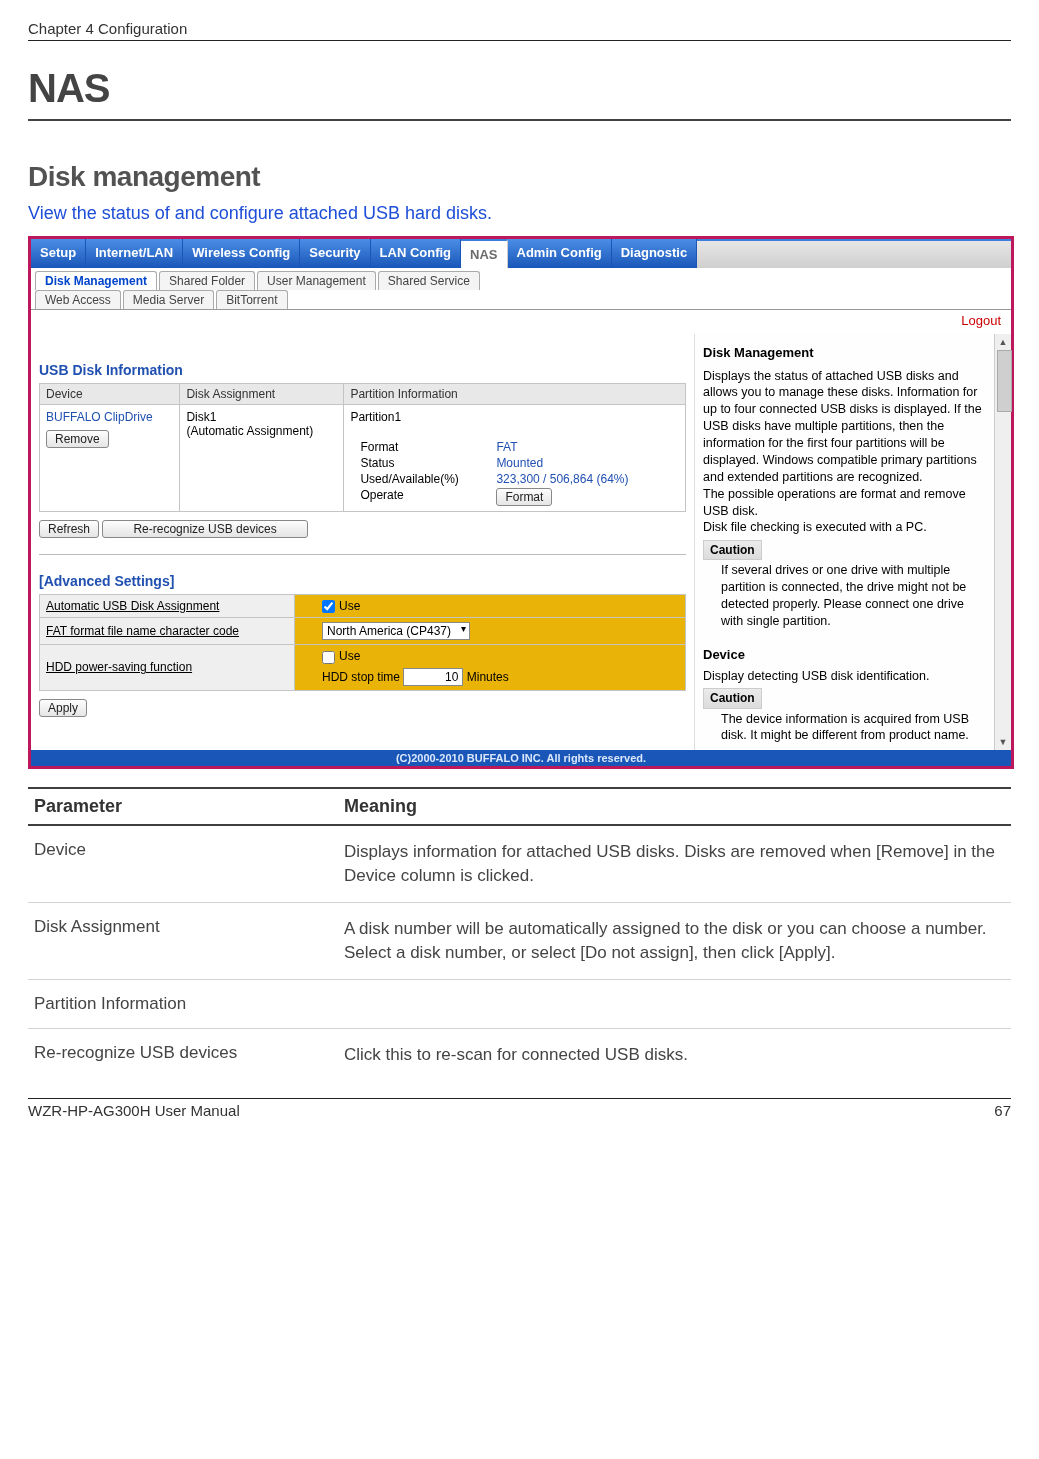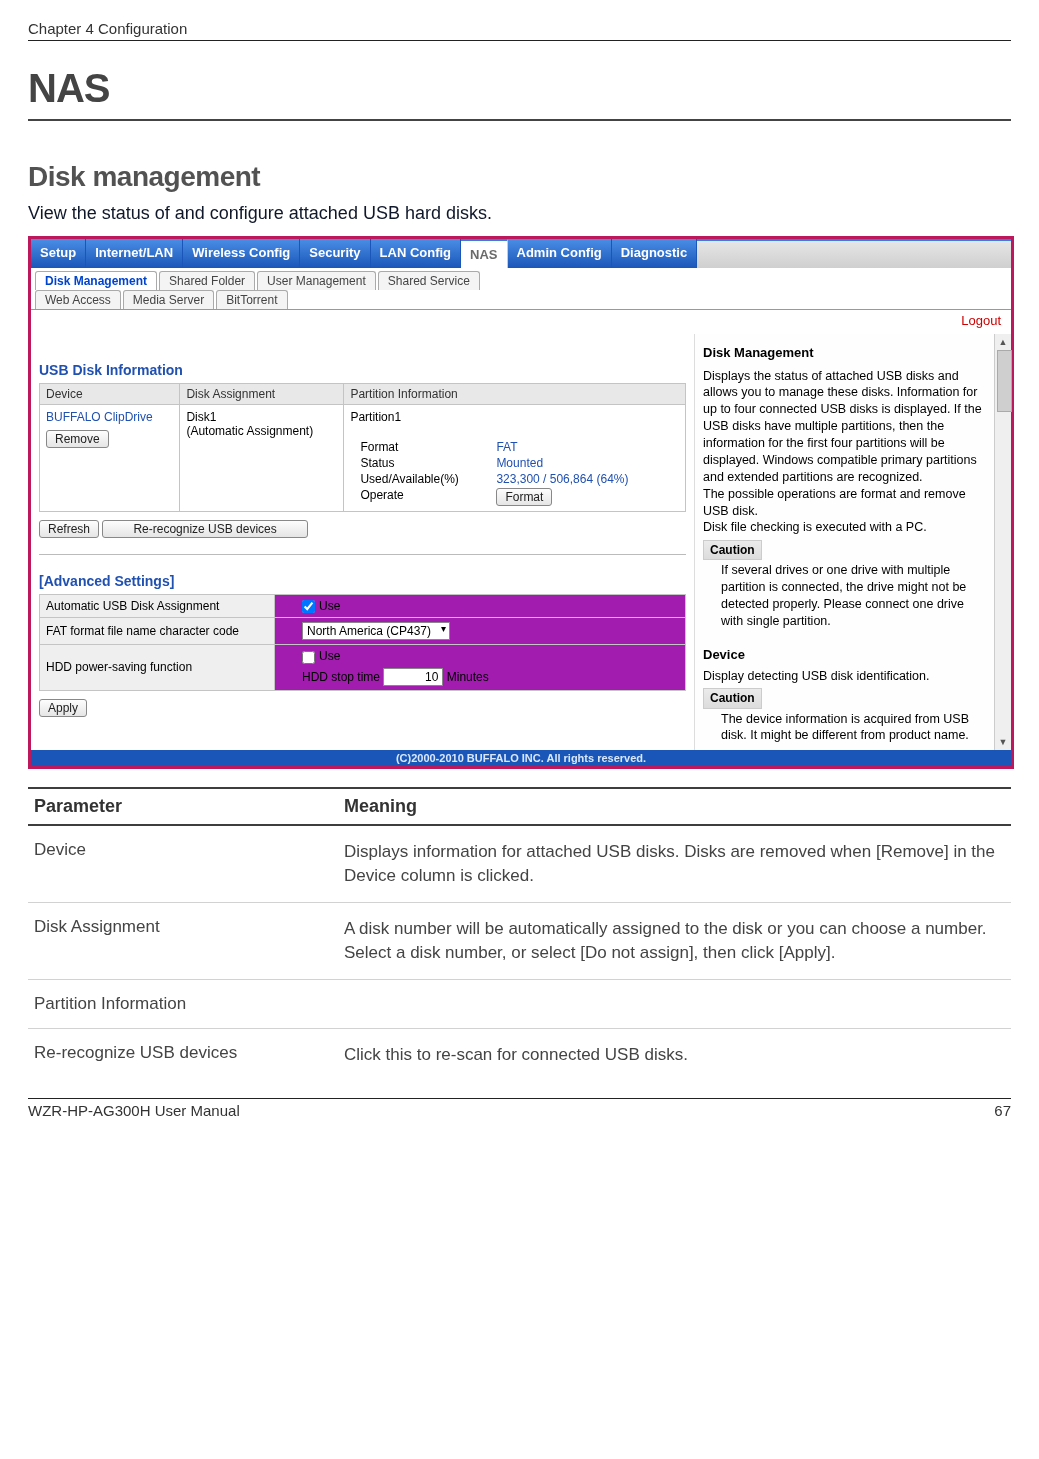--- a/index.html
+++ b/index.html
@@ -1,21 +1,21 @@
 <!DOCTYPE html>
 <html><head>
 <meta charset="utf-8">
 <style>
   * { box-sizing: border-box; margin: 0; padding: 0; }
   body { font-family: Arial, Helvetica, sans-serif; background: #fff; color: #333; width: 1039px; margin: 0 auto; padding: 20px 28px 0 28px; font-size: 14px; }
   .page-header { display: flex; justify-content: space-between; border-bottom: 1px solid #222; padding-bottom: 3px; font-size: 15px; font-family: Arial, sans-serif; }
   .h1 { font-size: 40px; font-weight: bold; color: #444; margin: 25px 0 8px; letter-spacing: -1px; }
   .title-rule { border: none; border-top: 2px solid #444; margin-bottom: 40px; }
   .h2 { font-size: 28px; font-weight: bold; color: #525252; margin-bottom: 10px; letter-spacing: -0.5px; }
-  .intro { font-size: 18px; color: #0f172a; margin-bottom: 12px; }
+  .intro { font-size: 18px; color: #1d4ed8; margin-bottom: 12px; }
 
   
   .screenshot { border: 3px solid #be185d; width: 986px; margin: 0 auto 18px; font-size: 12px; font-family: Arial, sans-serif; color: #000; }
   .main-tabs { display: flex; background: #fff; }
   .main-tab { background: linear-gradient(#4a8ee6, #1a56b8); color: #fff; font-weight: bold; padding: 6px 9px; font-size: 13px; border-right: 1px solid #1a56b8; cursor: pointer; white-space: nowrap; }
   .main-tab.active { background: #fff; color: #6b6b6b; border-top: 2px solid #3a7edb; border-right: 1px solid #ccc; }
   .main-tabs-filler { flex: 1; background: linear-gradient(#e6e6e6, #cfcfcf); border-top: 2px solid #3a7edb; }
   .sub-tabs { padding: 3px 4px 0; border-bottom: 1px solid #999; }
   .sub-tab-row { display: flex; gap: 2px; }
   .sub-tab { background: #f4f4f4; border: 1px solid #aaa; border-bottom: none; padding: 2px 9px; font-size: 12px; color: #444; cursor: pointer; border-radius: 3px 3px 0 0; }
@@ -33,22 +33,22 @@
   .section-title-blue { color: #2050b0; font-weight: bold; font-size: 14px; margin: 18px 0 5px; }
   .disk-table { width: 100%; border-collapse: collapse; font-size: 12px; }
   .disk-table th { text-align: left; background: #e8e8e8; border: 1px solid #c4c4c4; padding: 3px 6px; font-weight: normal; color: #333; }
   .disk-table td { border: 1px solid #c4c4c4; padding: 5px 6px; vertical-align: top; background: #fff; }
   .device-link { color: #2050b0; }
   .fake-btn { display: inline-block; background: linear-gradient(#fdfdfd,#e5e5e5); border: 1px solid #888; border-radius: 3px; padding: 1px 8px; font-size: 12px; cursor: pointer; color: #222; }
   .kv { display: grid; grid-template-columns: 130px 1fr; gap: 2px 6px; font-size: 12px; }
   .fat { color: #2050b0; }
   .adv-row { width: 100%; border-collapse: collapse; margin-top: 4px; }
   .adv-row td { border: 1px solid #c4c4c4; background: #efefef; padding: 4px 6px; font-size: 12px; }
-  .adv-row td.val { background: #a21caf; padding-left: 27px; }
-  .adv-row td.label { width: 235px; }
+  .adv-row td.val { background: #eab308; padding-left: 27px; }
+  .adv-row td.label { width: 255px; text-decoration: underline; }
   .cb { vertical-align: middle; margin-right: 4px; }
   .select-fake { background: #fff; border: 1px solid #888; padding: 1px 18px 1px 4px; font-size: 12px; position: relative; display: inline-block; }
   .select-fake::after { content: "▾"; position: absolute; right: 3px; top: 0; font-size: 10px; }
   .txtinput { border: 1px solid #888; padding: 1px 4px; font-size: 12px; width: 60px; text-align: right; background: #fff; }
   .hr-gray { border: none; border-top: 1px solid #bbb; margin: 16px 0 10px; }
 
   .help-title { font-weight: bold; font-size: 13px; margin: 4px 0 6px; }
   .help-sub { font-weight: bold; font-size: 13px; margin: 16px 0 4px; }
   .help-caution { background: linear-gradient(#ebebeb,#dcdcdc); border: 1px solid #ccc; font-weight: bold; font-size: 12px; padding: 1px 6px; display: inline-block; margin: 4px 0 2px; }
   .help-indent { padding-left: 18px; font-size: 12.5px; }

